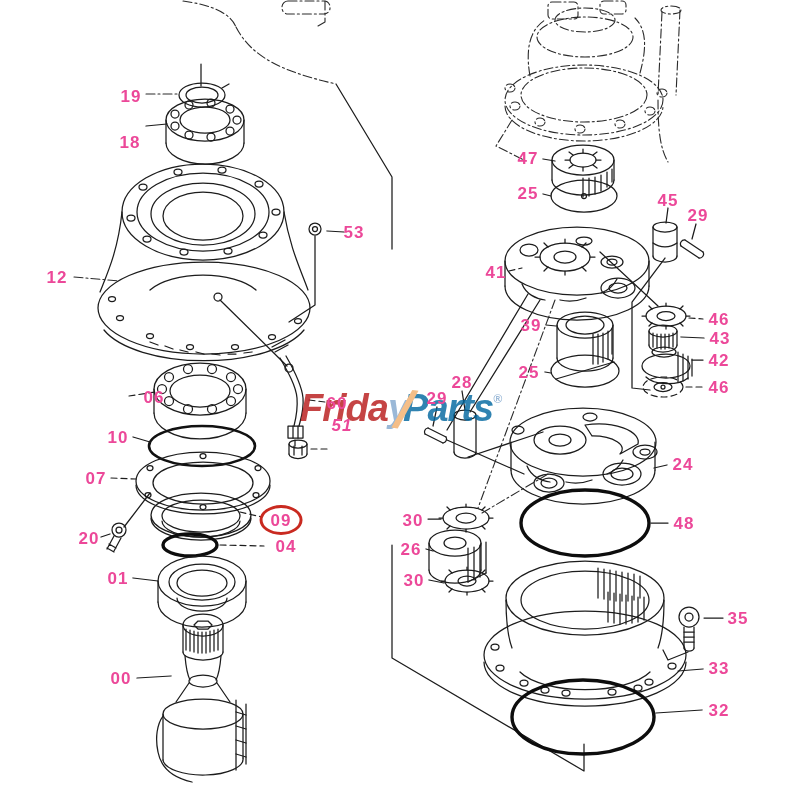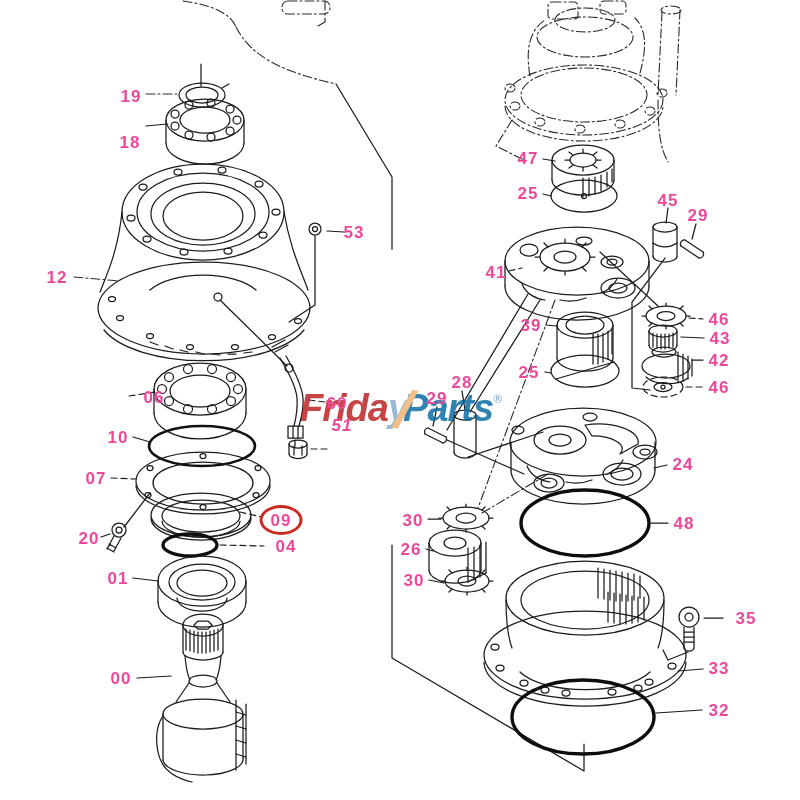--- a/index.html
+++ b/index.html
@@ -445,18 +445,18 @@
       <div class="plabel" style="left: 719px; top: 387px;">46</div>
       <div class="plabel" style="left: 531px; top: 325px;">39</div>
       <div class="plabel" style="left: 529px; top: 372px;">25</div>
       <div class="plabel" style="left: 462px; top: 382px;">28</div>
       <div class="plabel" style="left: 437px; top: 398px;">29</div>
       <div class="plabel" style="left: 683px; top: 464px;">24</div>
       <div class="plabel" style="left: 684px; top: 523px;">48</div>
       <div class="plabel" style="left: 413px; top: 520px;">30</div>
       <div class="plabel" style="left: 411px; top: 549px;">26</div>
       <div class="plabel" style="left: 414px; top: 580px;">30</div>
-      <div class="plabel" style="left: 738px; top: 618px; margin-left: 8px;">35</div>
+      <div class="plabel" style="left: 738px; top: 618px;">35</div>
       <div class="plabel" style="left: 719px; top: 668px;">33</div>
       <div class="plabel" style="left: 719px; top: 710px;">32</div>
     </div>
 
 </div>
 
 </body></html>

